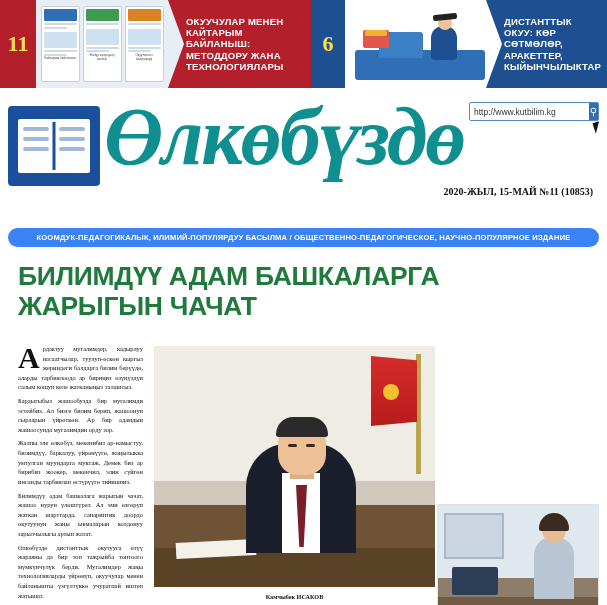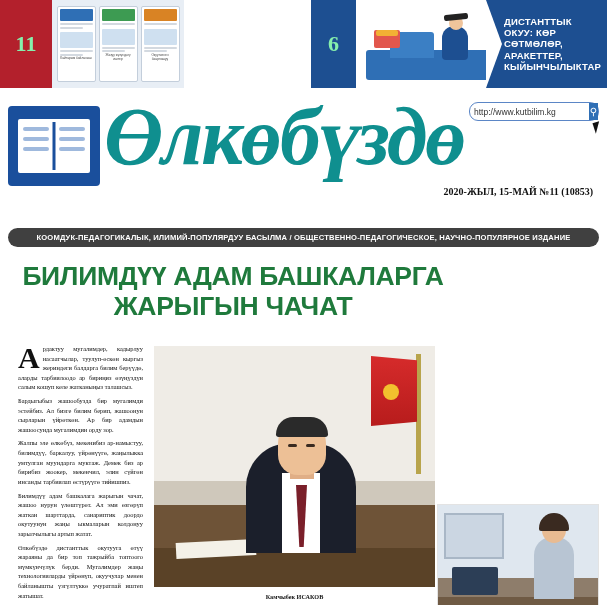--- a/index.html
+++ b/index.html
@@ -20,21 +20,21 @@
   .promo {
     position: relative;
     height: 88px;
     display:flex; align-items:stretch;
     overflow:hidden;
   }
   .promo-a { width: 311px; }
   .promo-b { width: 296px; }
 
   .pagebox {
-    width: 52px; background:#b3202c; color:#86efac;
+    width: 36px; background:#b3202c; color:#fde047;
     display:flex; align-items:center; justify-content:center;
     font-size:22px; font-weight:bold;
     font-family:"Liberation Serif", serif;
   }
   .pagebox.blue { background:#1d4f91; }
 
   .thumbs {
     width: 132px; background:#e8eef5;
     display:flex; align-items:center; justify-content:center;
     padding:4px 3px; gap:3px;
@@ -109,21 +109,21 @@
 
   .title-kut {
     position:absolute; left:104px; top:6px;
     font-family:"Liberation Serif", serif;
     font-size:82px; font-style:italic; font-weight:bold;
     color:#0f8f8f; letter-spacing:-2px; white-space:nowrap;
     line-height:1.05;
   }
   .url-box {
     position:absolute; right:8px; top:14px; width:130px; height:19px;
-    background:#fff; border:1px solid #5b86c6; border-radius:9px;
+    background:#fff; border:1px solid #5b86c6; border-radius:2px;
     display:flex; 
   }
   .url-box input {
     border:0; outline:0; font-size:8.5px; color:#333; flex:1;
     padding:0 4px; background:transparent; font-family:"Liberation Sans", sans-serif;
   }
   .url-go {
     width:22px; height:17px; background:#2f6fb5; color:#fff;
     display:flex; align-items:center; justify-content:center; font-size:10px;
     cursor:pointer;
@@ -135,32 +135,32 @@
   }
   .issue-line {
     position:absolute; right:14px; top:98px;
     font-size:10px; color:#111; font-weight:bold;
     font-family:"Liberation Serif", serif;
   }
 
   
   .redbar {
     position:absolute; top:228px; left:8px; width:591px; height:19px;
-    background:#404040; color:#fff; border-radius:10px;
+    background:#3b82f6; color:#fff; border-radius:10px;
     display:flex; align-items:center; justify-content:center;
     font-size:7.6px; font-weight:bold; letter-spacing:.15px; text-align:center;
   }
 
   
   .main { position:absolute; top:252px; left:0; width:607px; height:353px; }
 
   .headline {
     position:absolute; left:18px; top:10px; width:430px;
     color:#1f7a3c; font-weight:bold; font-size:26.5px; line-height:1.12;
-    text-align:center; letter-spacing:-.3px;
+    text-align:left; letter-spacing:-.3px;
     font-family:"Liberation Sans", sans-serif;
   }
 
   .article {
     position:absolute; left:18px; top:92px; width:125px; height:255px;
     font-family:"Liberation Serif", serif;
     font-size:6.4px; line-height:1.5; color:#111; text-align:justify;
   }
   .article p { margin:0 0 4px 0; }
   .dropcap {
@@ -239,20 +239,23 @@
       </div>
       <div class="mini">
         <div class="mh o"></div>
         <div class="mline"></div>
         <div class="mimg"></div>
         <div class="mline"></div>
         <div class="mline s"></div>
         <div class="mini-label">Окуу менен баарлашуу</div>
       </div>
     </div>
+    <div class="arrow-band">
+      <div class="arrow-text">ОКУУЧУЛАР МЕНЕН КАЙТАРЫМ БАЙЛАНЫШ: МЕТОДДОРУ ЖАНА ТЕХНОЛОГИЯЛАРЫ</div>
+    </div>
   </div>
 
   <div class="promo promo-b">
     <div class="pagebox blue">6</div>
     <div class="illus">
       <div class="sky"></div>
       <div class="desk"></div>
       <div class="lap"></div>
       <div class="book"></div>
       <div class="b2"></div>

